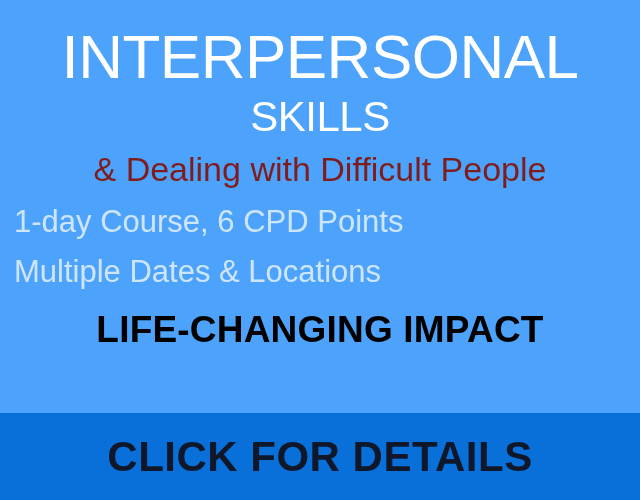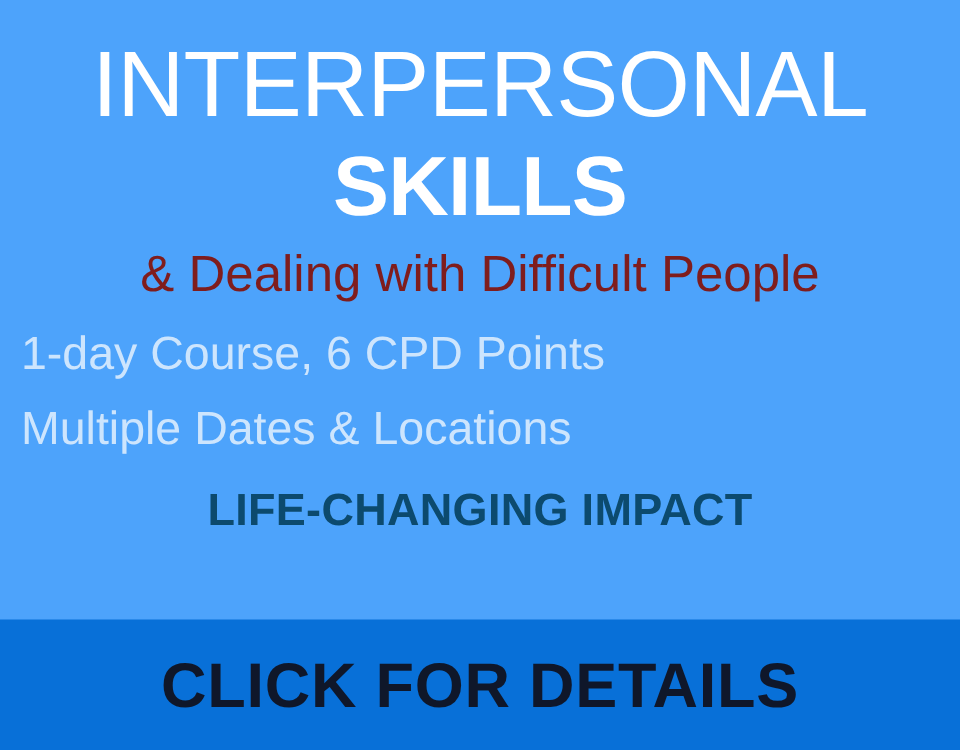--- a/index.html
+++ b/index.html
@@ -38,22 +38,22 @@
     line-height: 1.0;
     letter-spacing: -0.5px;
     white-space: nowrap;
   }
   .headline-1 {
     font-size: 62px;
     font-weight: 400;
     margin-bottom: 8px;
   }
   .headline-2 {
-    font-size: 56px;
-    font-weight: 700;
+    font-size: 42px;
+    font-weight: 400;
     margin-bottom: 14px;
     text-align: center;
   }
   .subhead {
     display: block;
     width: 100%;
     text-align: center;
     color: #7f1d1d;
     font-size: 34px;
     font-weight: 300;
@@ -71,22 +71,22 @@
     font-weight: 300;
     line-height: 1.05;
     white-space: nowrap;
     margin-bottom: 18px;
     padding-left: 28px;
   }
   .impact-line {
     display: block;
     width: 100%;
     text-align: center;
-    color: #0c4a6e;
-    font-size: 30px;
+    color: #000000;
+    font-size: 37px;
     font-weight: 600;
     line-height: 1.05;
     letter-spacing: 0.2px;
     white-space: nowrap;
     margin-top: 4px;
   }
   .cta-bar {
     flex: 1 1 auto;
     background: #0870d8;
     display: flex;

